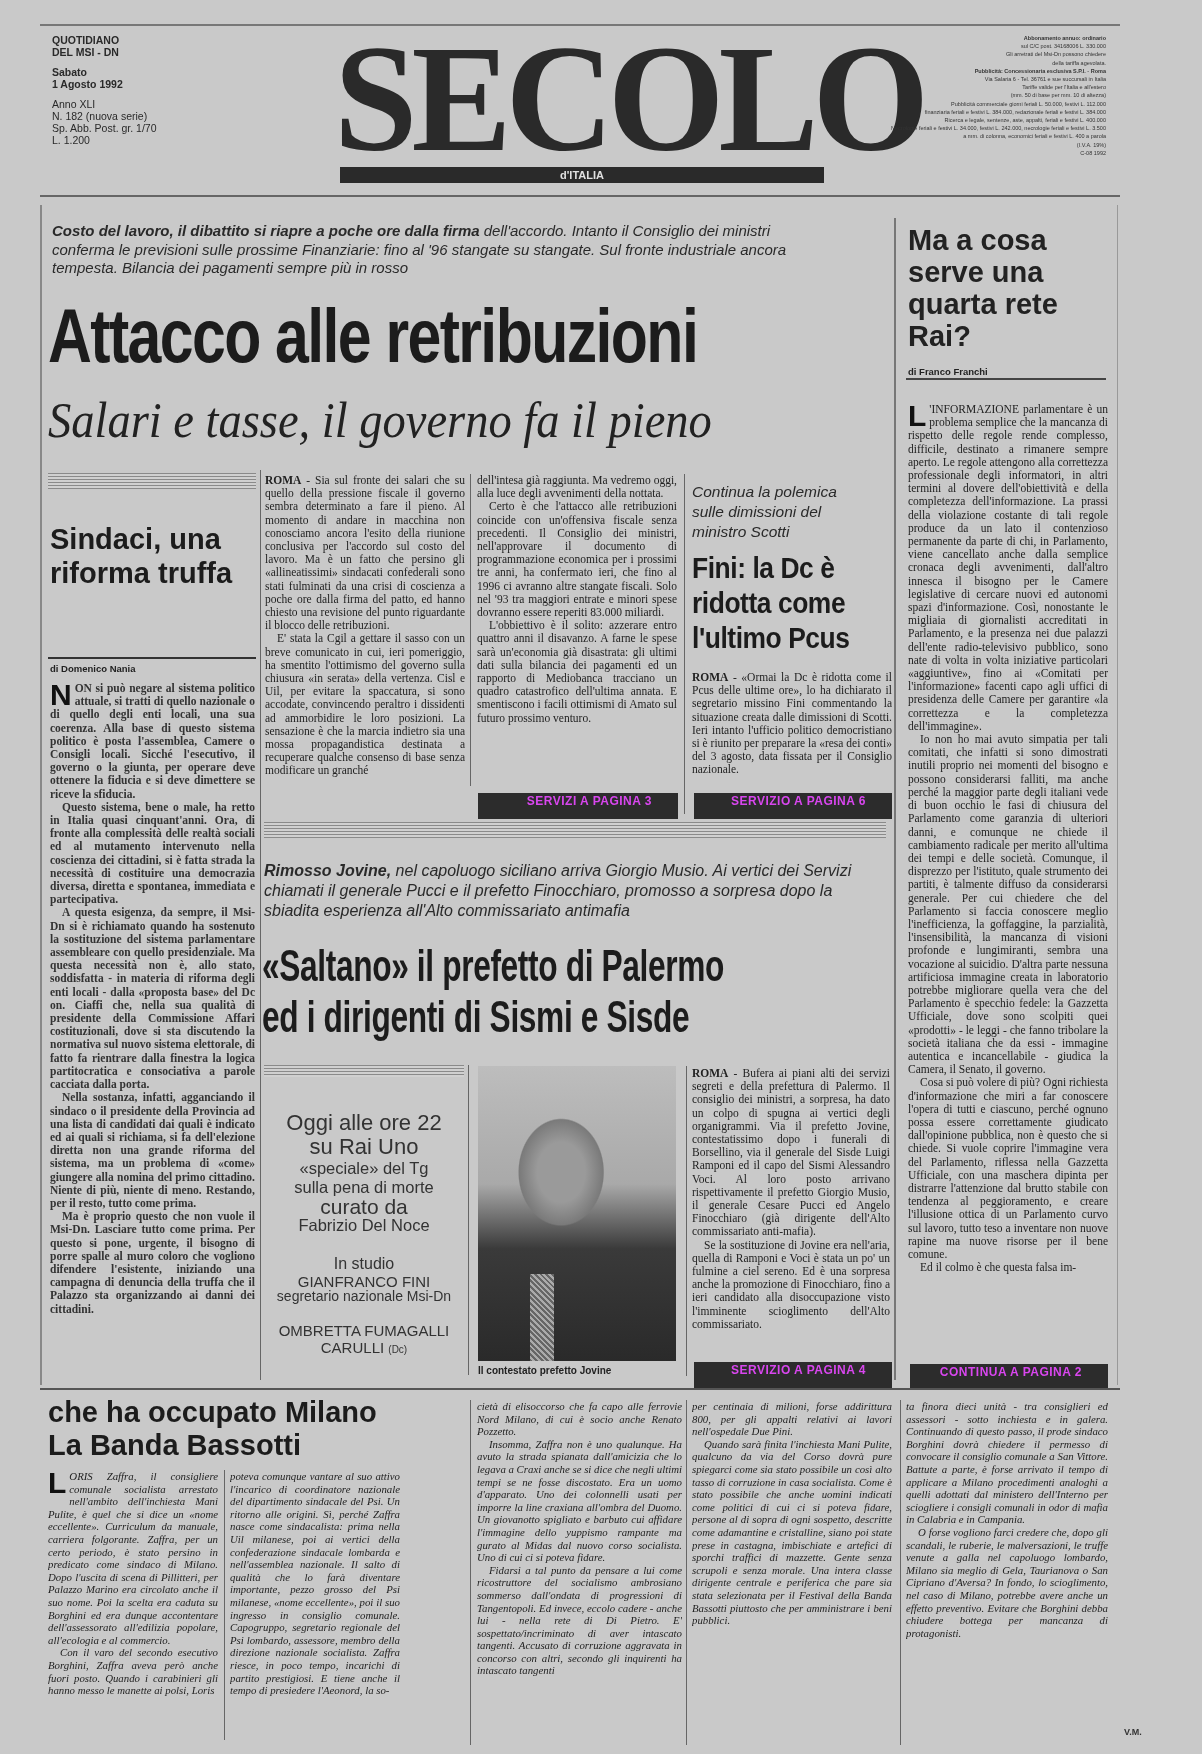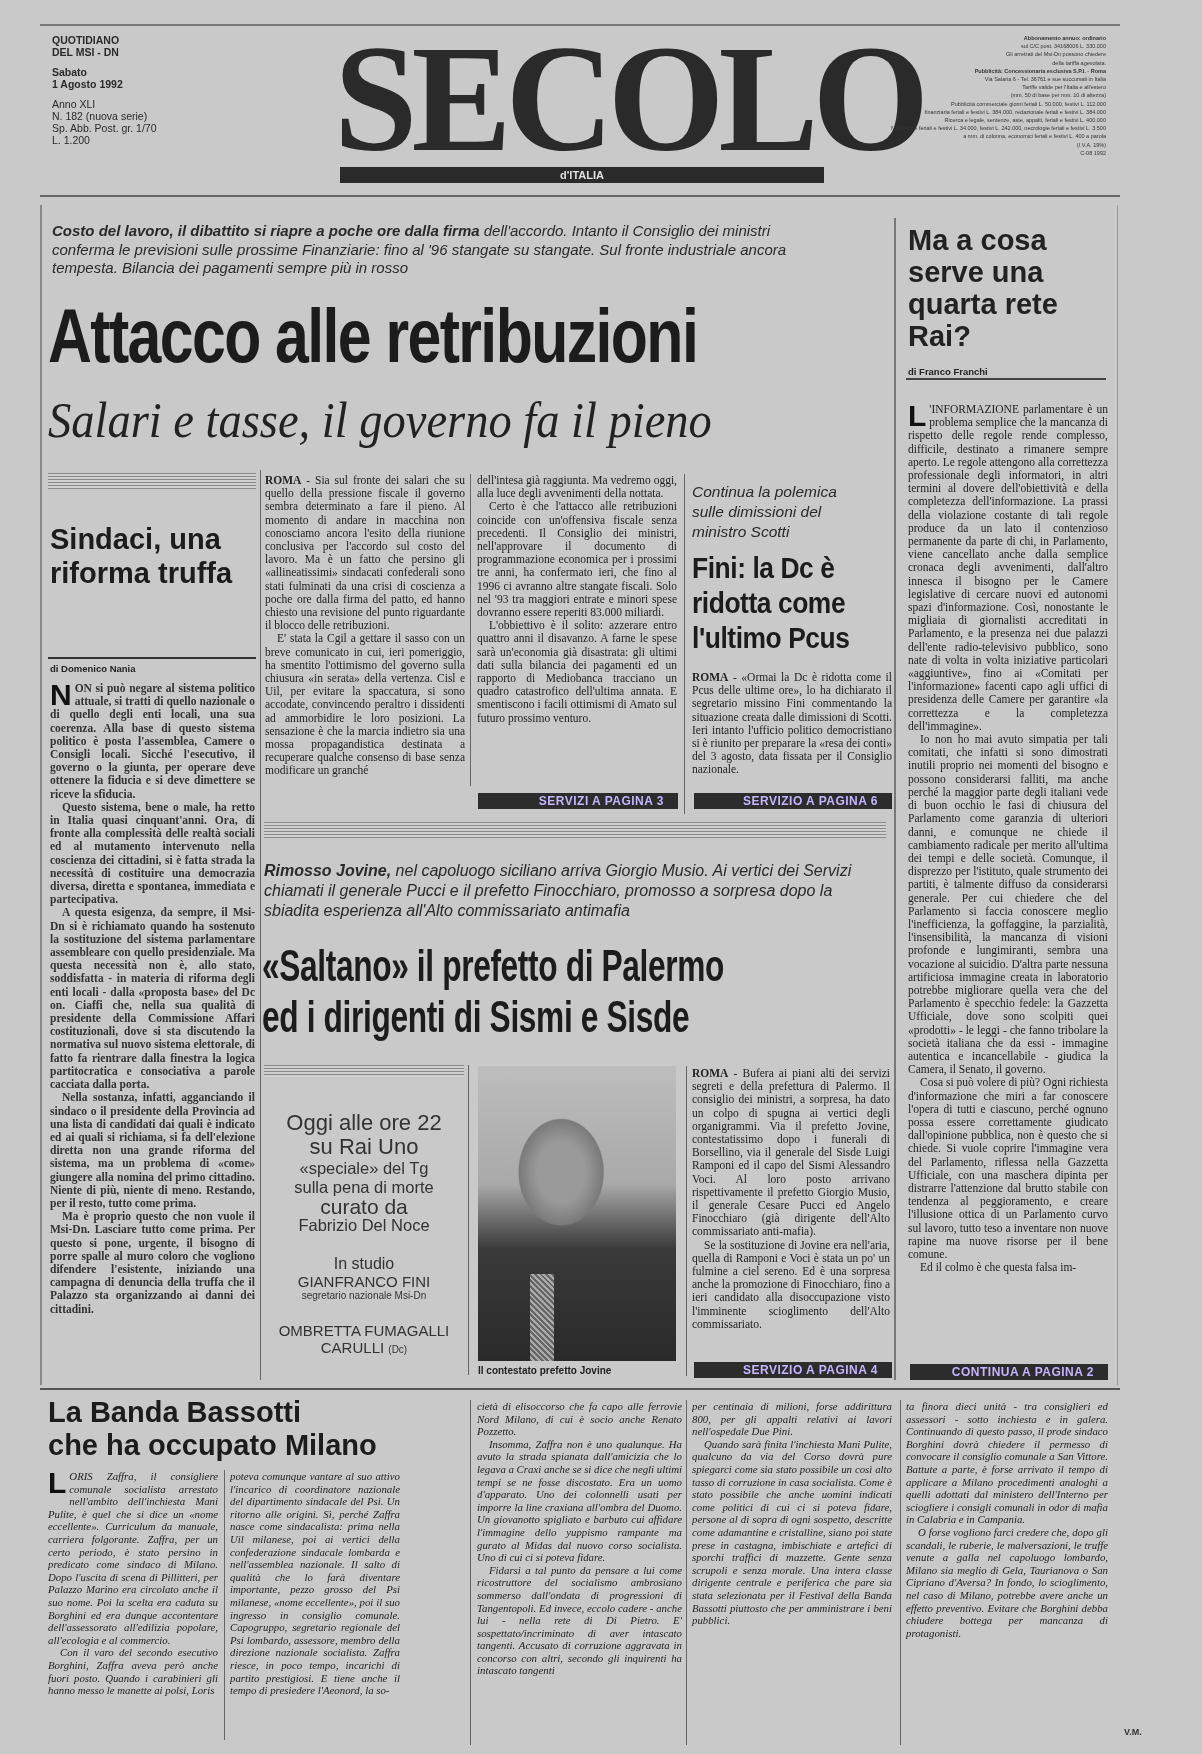--- a/index.html
+++ b/index.html
@@ -29,24 +29,24 @@
   .body-text p { text-indent: 12px; }
   .body-text p.first { text-indent: 0; }
   .body-text b.place { font-weight: bold; }
   .italic-text { font-style: italic; }
   .dropcap-letter {
     float: left; font-family: "Liberation Sans", sans-serif;
     font-weight: 900; font-size: 30px; line-height: 26px;
     margin: 0 3px 0 0; color: #111;
   }
   .black-bar {
-    position: absolute; height: 16px; background: #2c2c2c;
-    color: #c4b5fd; font-family: "Liberation Sans", sans-serif;
+    position: absolute; height: 26px; background: #2c2c2c;
+    color: #d946ef; font-family: "Liberation Sans", sans-serif;
     font-weight: bold; font-size: 12px; letter-spacing: 0.5px;
-    text-align: right; padding-right: 14px; line-height: 16px;
+    text-align: right; padding-right: 26px; line-height: 16px;
   }
   .byline {
     font-family: "Liberation Sans", sans-serif; font-weight: bold;
     font-size: 9.5px; color: #222;
   }
   .photo {
     position: absolute;
     background:
       radial-gradient(ellipse 60px 75px at 42% 36%, #9a9a9a 0 40%, #7a7a7a 70%, transparent 72%),
       linear-gradient(180deg, #bdbdbd 0%, #a9a9a9 40%, #3a3a3a 62%, #2a2a2a 100%);
@@ -171,21 +171,21 @@
 <div class="abs sans" style="left:262px;top:1092px;width:204px;text-align:center;color:#333;margin-top:19px;">
   <div style="font-size:22px;line-height:24px;">Oggi alle ore 22</div>
   <div style="font-size:22px;line-height:24px;">su Rai Uno</div>
   <div style="font-size:16.5px;line-height:19px;">«speciale» del Tg</div>
   <div style="font-size:16.5px;line-height:19px;">sulla pena di morte</div>
   <div style="font-size:21px;line-height:19px;">curato da</div>
   <div style="font-size:16.5px;line-height:19px;">Fabrizio Del Noce</div>
   <div style="height:20px"></div>
   <div style="font-size:16px;line-height:18px;">In studio</div>
   <div style="font-size:15px;line-height:17px;">GIANFRANCO FINI</div>
-  <div style="font-size:10px;line-height:12px;">segretario nazionale Msi-Dn</div>
+  <div style="font-size:14px;line-height:12px;">segretario nazionale Msi-Dn</div>
   <div style="height:20px"></div>
   <div style="font-size:15px;line-height:17px;">OMBRETTA FUMAGALLI</div>
   <div style="font-size:15px;line-height:18px;"><span>CARULLI</span> <span style="font-size:10px;">(Dc)</span></div>
 </div>
 <div class="rule-v" style="left:468px;top:1065px;height:310px;"></div>
 
 <div class="photo" style="left:478px;top:1066px;width:198px;height:295px;">
   <div style="position:absolute;left:52px;top:208px;width:24px;height:87px;background:repeating-linear-gradient(45deg,#666 0 2px,#aaa 2px 4px);"></div>
 </div>
 <div class="abs sans" style="left:478px;top:1365px;font-size:10px;font-weight:bold;color:#222;">Il contestato prefetto Jovine</div>
@@ -195,22 +195,22 @@
   <p class="first"><b class="place">ROMA</b> <span>- Bufera ai piani alti dei servizi segreti e della prefettura di Palermo. Il consiglio dei ministri, a sorpresa, ha dato un colpo di spugna ai vertici degli organigrammi. Via il prefetto Jovine, contestatissimo dopo i funerali di Borsellino, via il generale del Sisde Luigi Ramponi ed il capo del Sismi Alessandro Voci. Al loro posto arrivano rispettivamente il prefetto Giorgio Musio, il generale Cesare Pucci ed Angelo Finocchiaro (già dirigente dell'Alto commissariato anti-mafia).</span></p>
   <p>Se la sostituzione di Jovine era nell'aria, quella di Ramponi e Voci è stata un po' un fulmine a ciel sereno. Ed è una sorpresa anche la promozione di Finocchiaro, fino a ieri candidato alla disoccupazione visto l'imminente scioglimento dell'Alto commissariato.</p>
 </div>
 <div class="black-bar" style="left:694px;top:1362px;width:198px;">
   <span>SERVIZIO A PAGINA 4</span>
 </div>
 
 <div class="rule-h" style="left:40px;top:1388px;width:1080px;height:2px;background:#555;"></div>
 
 <div class="abs sans" style="left:48px;top:1396px;width:340px;font-size:29px;line-height:33px;font-weight:bold;color:#1c1c1c;">
+  <div>che ha occupato Milano</div>
   <div>La Banda Bassotti</div>
-  <div>che ha occupato Milano</div>
 </div>
 
 <div class="abs body-text italic-text" style="left:48px;top:1470px;width:170px;height:275px;font-size:10.8px;line-height:12.6px;">
   <p class="first"><span class="dropcap-letter" style="font-style:normal">L</span><span>ORIS Zaffra, il consigliere comunale socialista arrestato nell'ambito dell'inchiesta Mani Pulite, è quel che si dice un «nome eccellente». Curriculum da manuale, carriera folgorante. Zaffra, per un certo periodo, è stato persino in predicato come sindaco di Milano. Dopo l'uscita di scena di Pillitteri, per Palazzo Marino era circolato anche il suo nome. Poi la scelta era caduta su Borghini ed era dunque accontentare dell'assessorato all'edilizia popolare, all'ecologia e al commercio.</span></p>
   <p>Con il varo del secondo esecutivo Borghini, Zaffra aveva però anche fuori posto. Quando i carabinieri gli hanno messo le manette ai polsi, Loris</p>
 </div>
 <div class="rule-v" style="left:224px;top:1470px;height:270px;"></div>
 <div class="abs body-text italic-text" style="left:230px;top:1470px;width:170px;height:275px;font-size:10.8px;line-height:12.6px;">
   <p class="first">poteva comunque vantare al suo attivo l'incarico di coordinatore nazionale del dipartimento sindacale del Psi. Un ritorno alle origini. Sì, perché Zaffra nasce come sindacalista: prima nella Uil milanese, poi ai vertici della confederazione sindacale lombarda e nell'assemblea nazionale. Il salto di qualità che lo farà diventare importante, pezzo grosso del Psi milanese, «nome eccellente», poi il suo ingresso in consiglio comunale. Capogruppo, segretario regionale del Psi lombardo, assessore, membro della direzione nazionale socialista. Zaffra riesce, in poco tempo, incarichi di partito prestigiosi. E tiene anche il tempo di presiedere l'Aeonord, la so-</p>
 </div>

